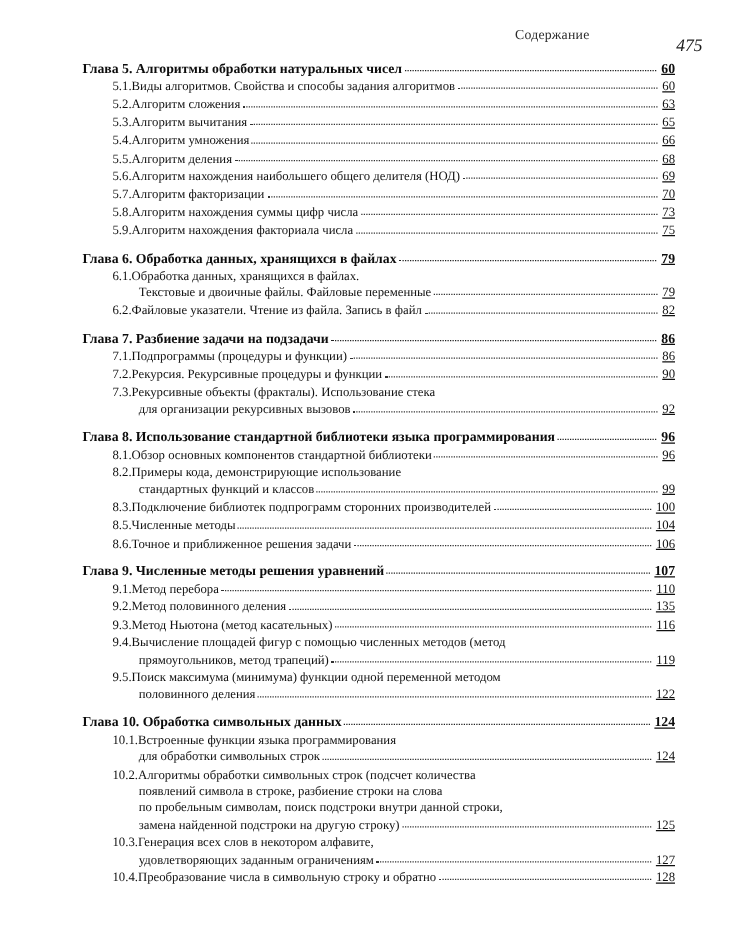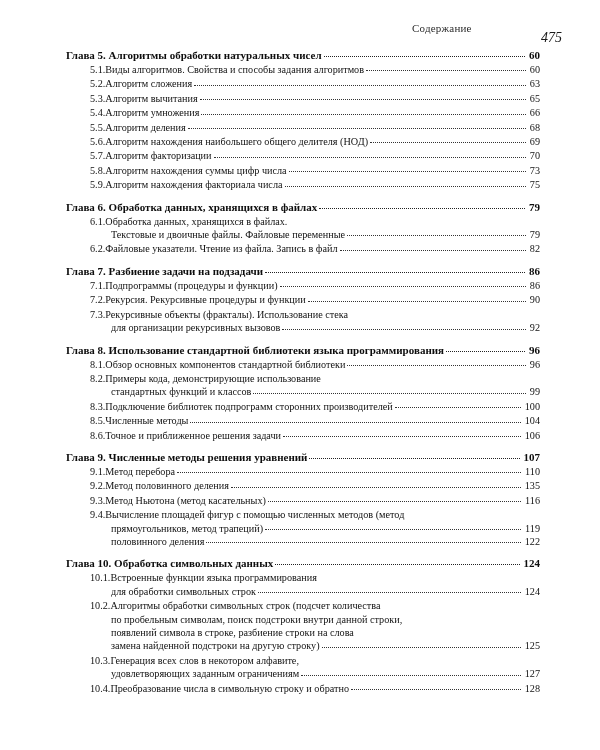--- a/index.html
+++ b/index.html
@@ -100,20 +100,21 @@
     height: 1px;
     align-self: flex-end;
     margin-bottom: 3px;
   }
   .chapter-line .leader {
     border-bottom: 1px dotted #222;
   }
   .pg {
     flex: 0 0 auto;
     padding-left: 2px;
+    text-decoration: underline;
   }
   .cont {
     font-size: 10.2px;
     line-height: 13.4px;
     color: #111;
     padding-left: 45px;
     white-space: pre-wrap;
   }
   .cont-row {
     display: flex;
@@ -391,20 +392,26 @@
         <span class="entry-body">
           <span class="t">Вычисление площадей фигур с помощью численных методов (метод</span>
         </span>
       </div>
       <div class="cont-row">
         <span class="t">прямоугольников, метод трапеций)</span>
         <span class="leader"></span>
         <span class="pg">119</span>
       </div>
 
+      <div class="entry">
+        <span class="num">9.5.</span>
+        <span class="entry-body">
+          <span class="t">Поиск максимума (минимума) функции одной переменной методом</span>
+        </span>
+      </div>
       <div class="cont-row">
         <span class="t">половинного деления</span>
         <span class="leader"></span>
         <span class="pg">122</span>
       </div>
     </div>
 
     <div class="chapter">
       <div class="chapter-line">
         <span class="t">Глава 10. Обработка символьных данных</span>
@@ -423,22 +430,22 @@
         <span class="leader"></span>
         <span class="pg">124</span>
       </div>
 
       <div class="entry">
         <span class="num">10.2.</span>
         <span class="entry-body">
           <span class="t">Алгоритмы обработки символьных строк (подсчет количества</span>
         </span>
       </div>
+      <div class="cont">появлений символа в строке, разбиение строки на слова</div>
       <div class="cont">по пробельным символам, поиск подстроки внутри данной строки,</div>
-      <div class="cont">появлений символа в строке, разбиение строки на слова</div>
       <div class="cont-row">
         <span class="t">замена найденной подстроки на другую строку)</span>
         <span class="leader"></span>
         <span class="pg">125</span>
       </div>
 
       <div class="entry">
         <span class="num">10.3.</span>
         <span class="entry-body">
           <span class="t">Генерация всех слов в некотором алфавите,</span>

